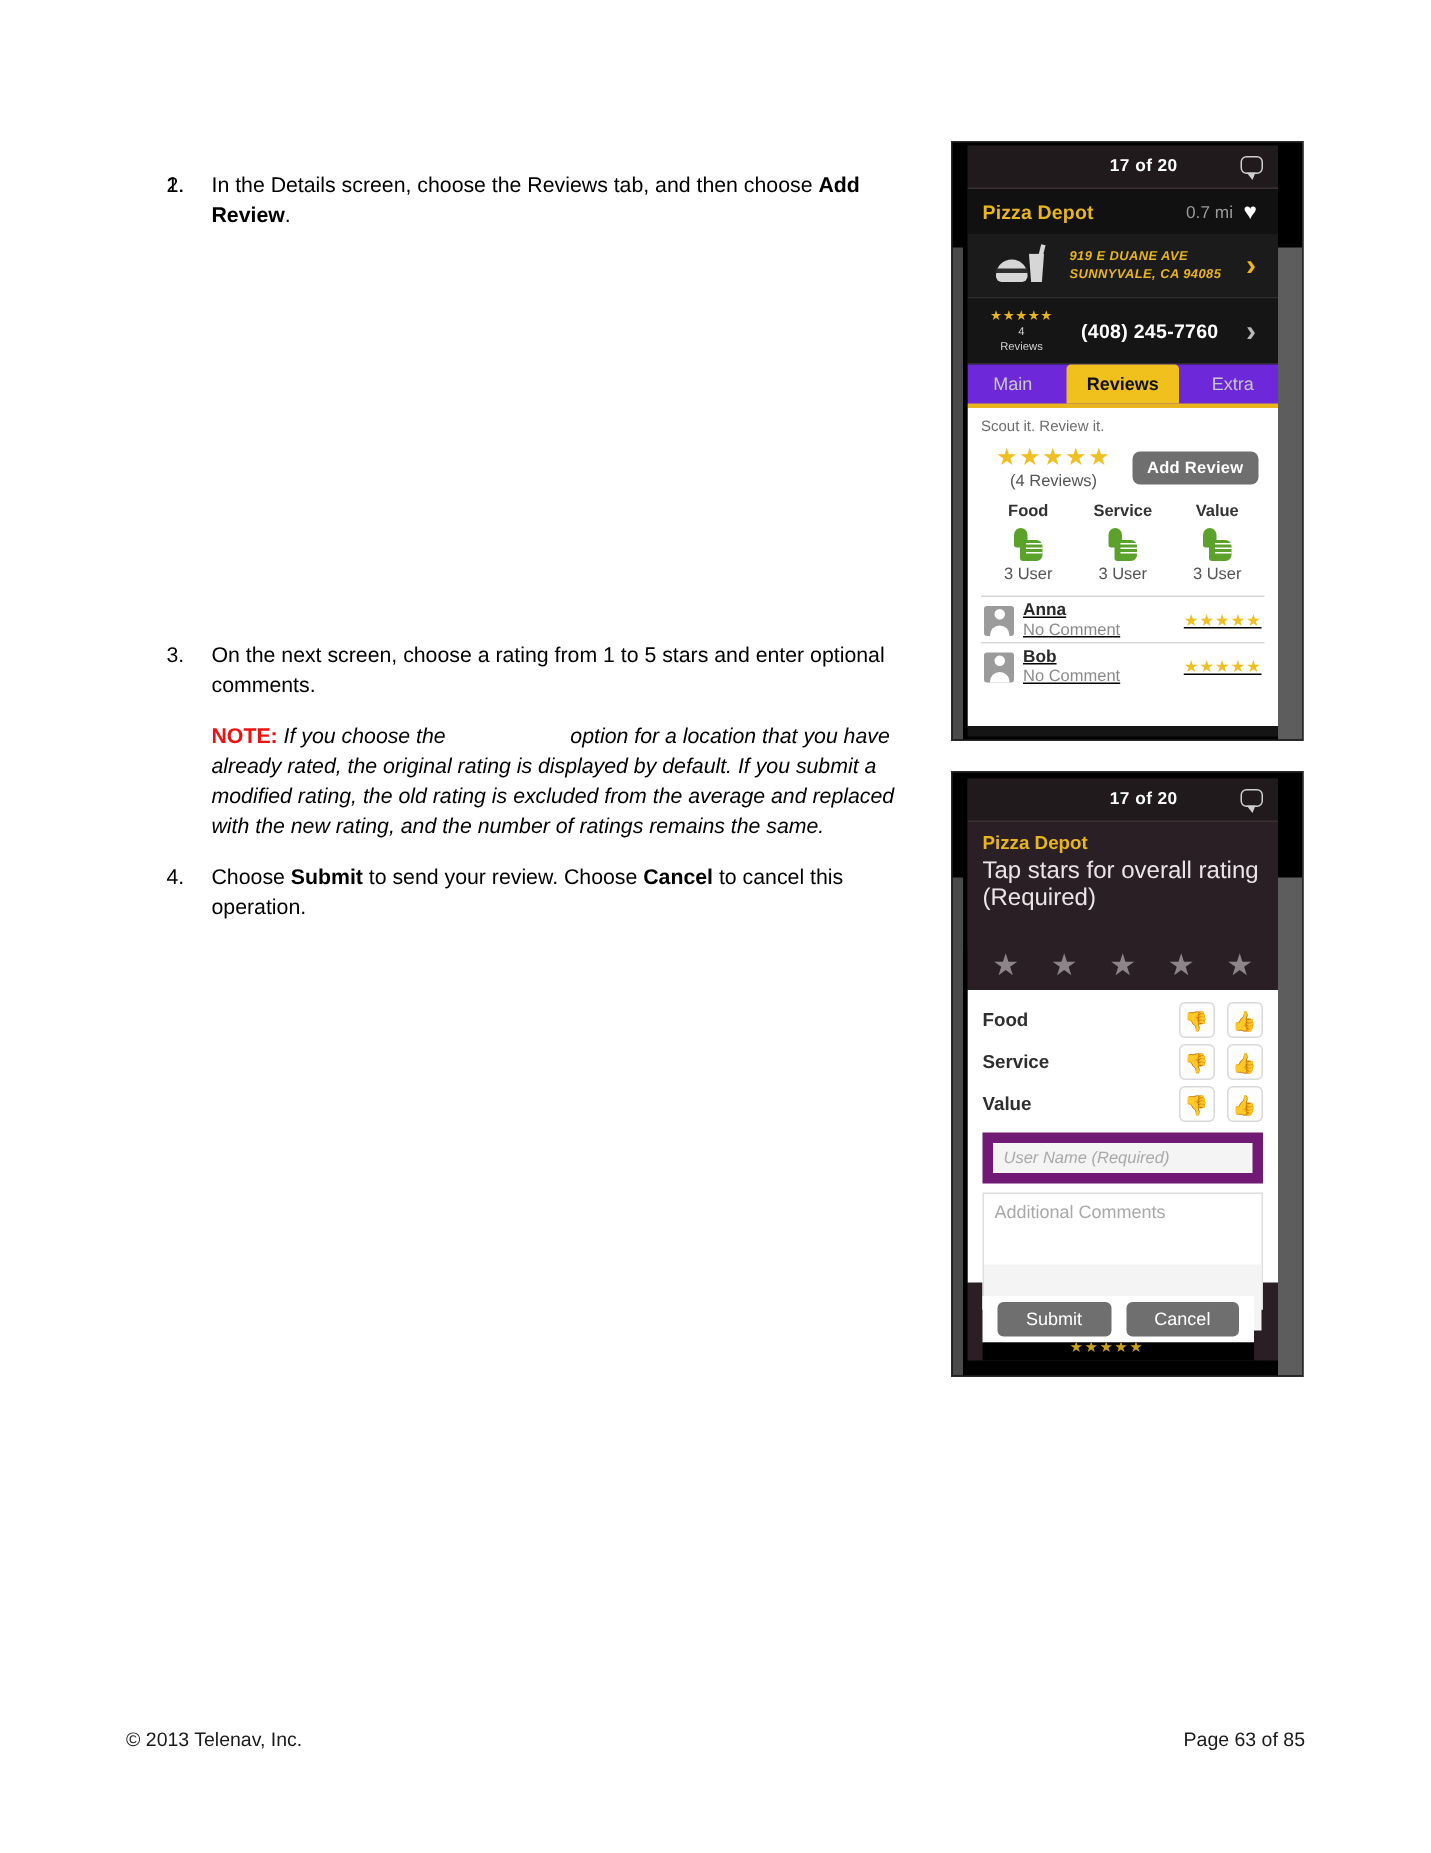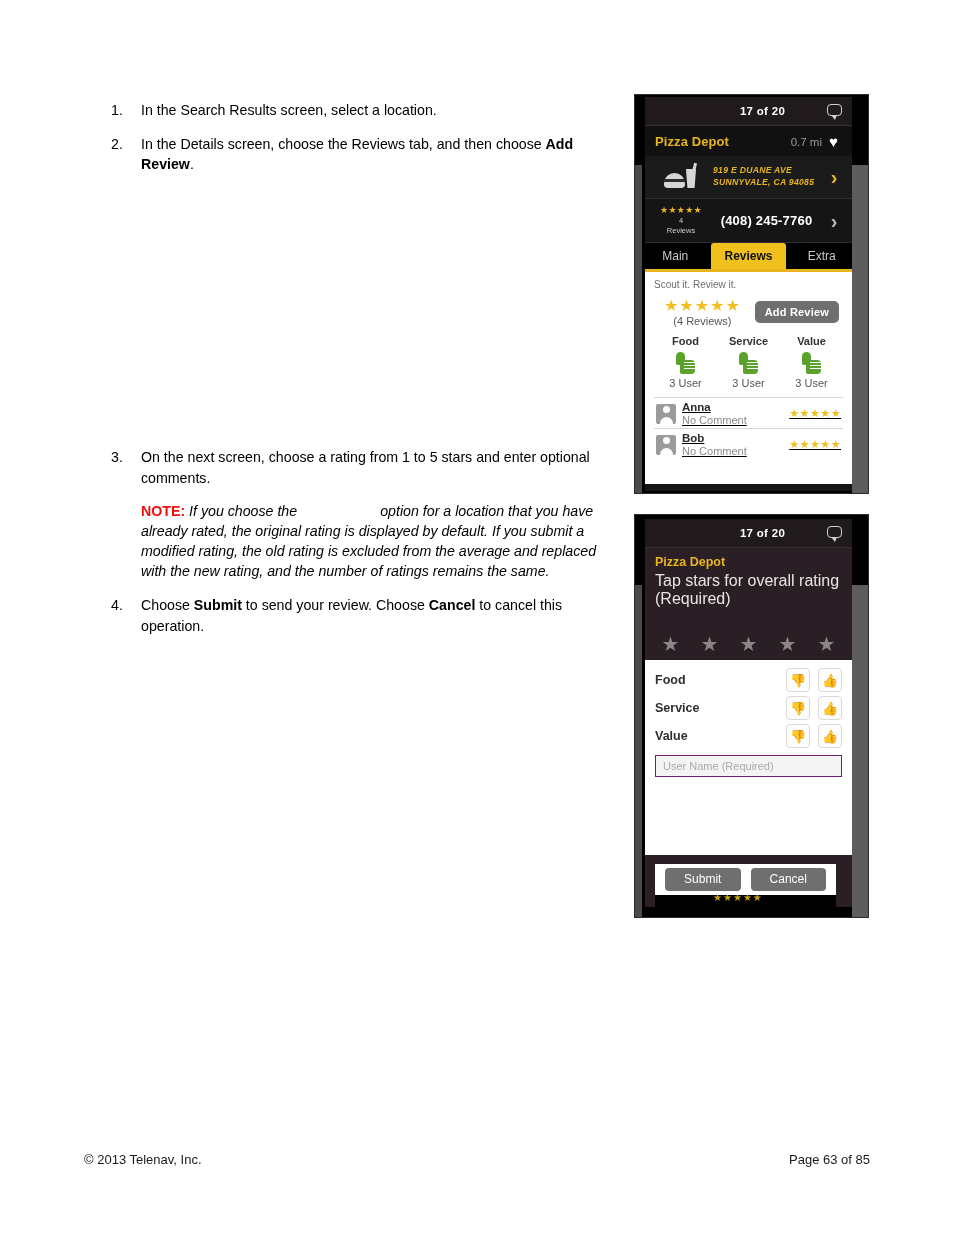--- a/index.html
+++ b/index.html
@@ -287,21 +287,21 @@
     text-align: center;
     color: #ffffff;
     font-size: 13px;
     font-weight: bold;
     letter-spacing: 0.2px;
   }
 
   
   .tabs {
     display: flex;
-    background: #000000;
+    background: #6d28d9;
     border-bottom: 3px solid #e8b51f;
   }
   .tab {
     flex: 1 1 0;
     text-align: center;
     padding: 6px 0 6px 0;
     font-size: 12px;
     color: #c9c9c9;
   }
   .tab.active {
@@ -515,27 +515,28 @@
     left: 0; top: 0; right: 0; bottom: 0;
     display: flex;
     align-items: center;
     justify-content: center;
     color: #8b8b8b;
     font-size: 13px;
     line-height: 13px;
   }
   .field {
     margin-top: 7px;
-    border: 1px solid #701a75;
+    border: 7px solid #701a75;
     background: #f4f4f4;
     height: 20px;
     display: flex;
     align-items: center;
     padding: 0 7px;
     font-size: 11px;
+    font-style: italic;
     color: #a9a9a9;
   }
   .textarea {
     margin-top: 6px;
     border: 1px solid #dedede;
     background: #ffffff;
     height: 78px;
     padding: 5px 7px;
     font-size: 12px;
     color: #a9a9a9;
@@ -587,21 +588,20 @@
 </head>
 <body>
 
 <div class="doc-col">
 
 
   <ol class="steps">
 
     <li>
       <span class="num">1.</span>
-      <span>In the Search Results screen, select a location.</span>
     </li>
 
     <li>
       <span class="num">2.</span>
       <span>In the Details screen, choose the Reviews tab, and then choose </span><span class="bold">Add Review</span><span>.</span>
     </li>
 
     <div class="gap-large"></div>
 
     <li>
@@ -802,20 +802,24 @@
         <span class="tbtn">
             <span class="tglyph">👎</span>
           </span>
         <span class="tbtn">
             <span class="tglyph">👍</span>
           </span>
       </div>
 
       <div class="field">User Name (Required)</div>
 
+      <div class="textarea">
+        <span>Additional Comments</span>
+        <div class="lower"></div>
+      </div>
 
     </div>
 
     <div class="form-actions">
       <span class="form-btn">Submit</span>
       <span class="form-btn">Cancel</span>
     </div>
 
     <div class="bottom-bleed">
       <span class="peek">★★★★★</span>

